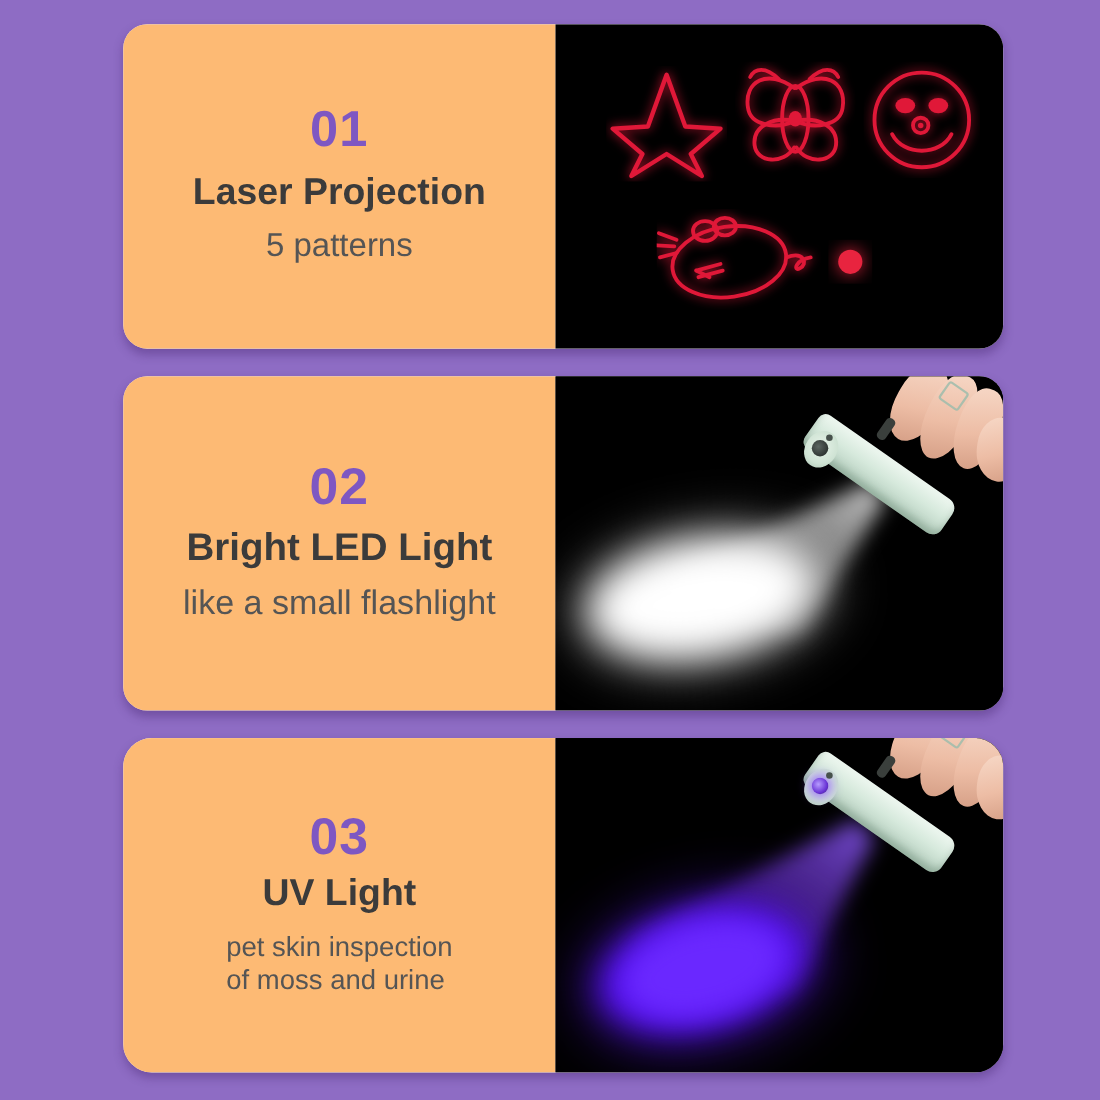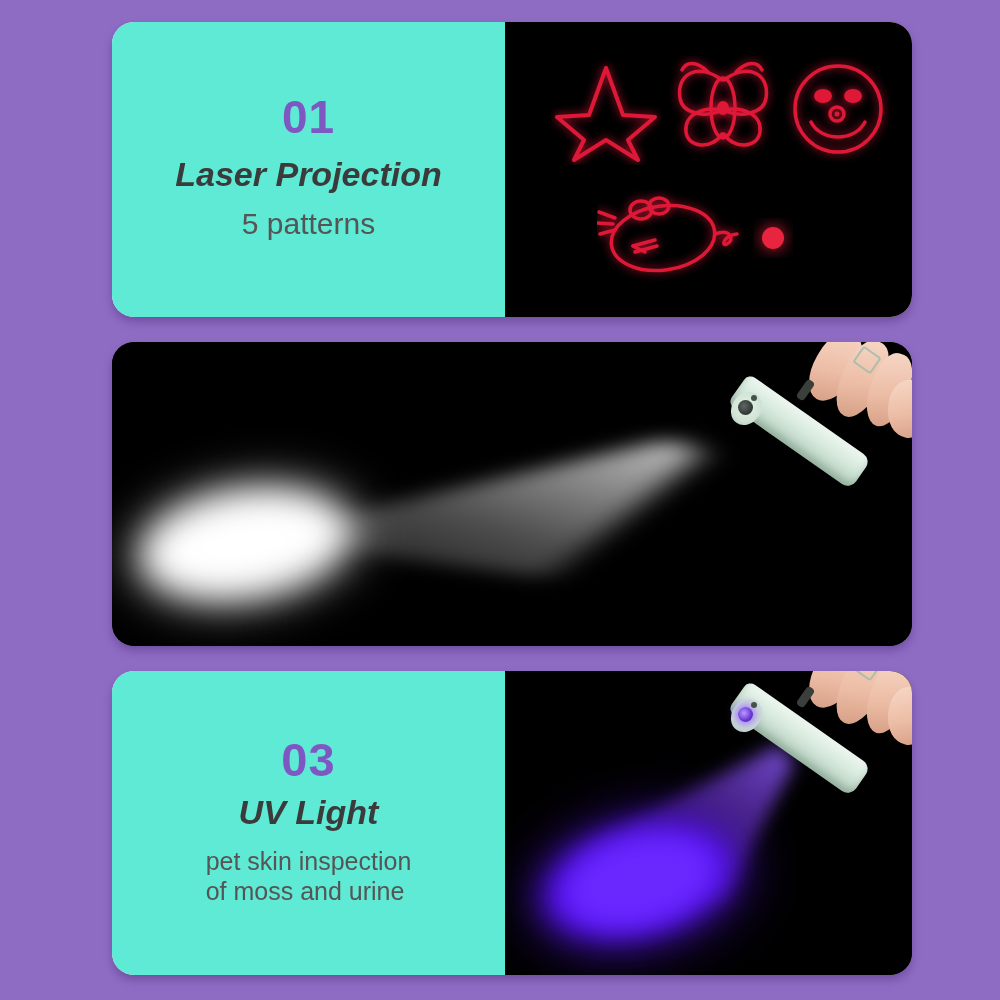--- a/index.html
+++ b/index.html
@@ -28,26 +28,26 @@
     left: 112px;
     width: 800px;
     display: flex;
     border-radius: 22px;
     overflow: hidden;
     box-shadow: 0 5px 9px rgba(60, 30, 100, 0.35);
     background: #f4f4f4;
   }
   .card-1 { top: 22px;  height: 295px; }
   .card-2 { top: 342px; height: 304px; }
-  .card-3 { top: 671px; height: 304px; }
+  .card-3 { top: 671px; height: 304px; border-radius: 26px; }
 
   .card-text {
     width: 393px;
     flex: 0 0 393px;
-    background: #5eead4;
+    background: #fdba74;
     display: flex;
     flex-direction: column;
     align-items: center;
     justify-content: center;
     box-sizing: border-box;
     padding: 6px 14px 10px 14px;
   }
 
   .card-media {
     flex: 1 1 auto;
@@ -66,21 +66,20 @@
     margin: 0 0 12px 0;
   }
   .title {
     color: #3b3b3b;
     font-weight: bold;
     font-size: 35px;
     line-height: 1.1;
     margin: 0 0 13px 0;
     text-align: right;
     white-space: nowrap;
-    font-style: italic;
   }
   .subtitle {
     color: #555555;
     font-size: 31px;
     line-height: 1.18;
     margin: 0;
     white-space: pre-line;
   }
   .card-1 .num { font-size: 46px; margin-bottom: 14px; }
   .card-1 .title { font-size: 34px; }
@@ -299,20 +298,25 @@
 
         <svg class="pattern" style="left:248px; top:196px;" width="40" height="40" viewBox="0 0 40 40">
           <circle cx="20" cy="20" r="11" fill="#e8243f" style="filter: drop-shadow(0 0 8px rgba(232,36,63,0.95));"></circle>
         </svg>
 
       </div>
     </div>
   </div>
 
   <div class="card card-2">
+    <div class="card-text">
+      <div class="num">02</div>
+      <div class="title">Bright LED Light</div>
+      <div class="subtitle">like a small flashlight</div>
+    </div>
     <div class="card-media">
       <div class="photo">
 
         <svg class="beam" viewBox="0 0 396 304" preserveAspectRatio="none">
           <defs>
             <linearGradient id="beamWhite" x1="1" y1="0" x2="0" y2="1">
               <stop offset="0%" stop-color="#ffffff" stop-opacity="0.78"></stop>
               <stop offset="55%" stop-color="#ffffff" stop-opacity="0.30"></stop>
               <stop offset="100%" stop-color="#ffffff" stop-opacity="0.06"></stop>
             </linearGradient>

